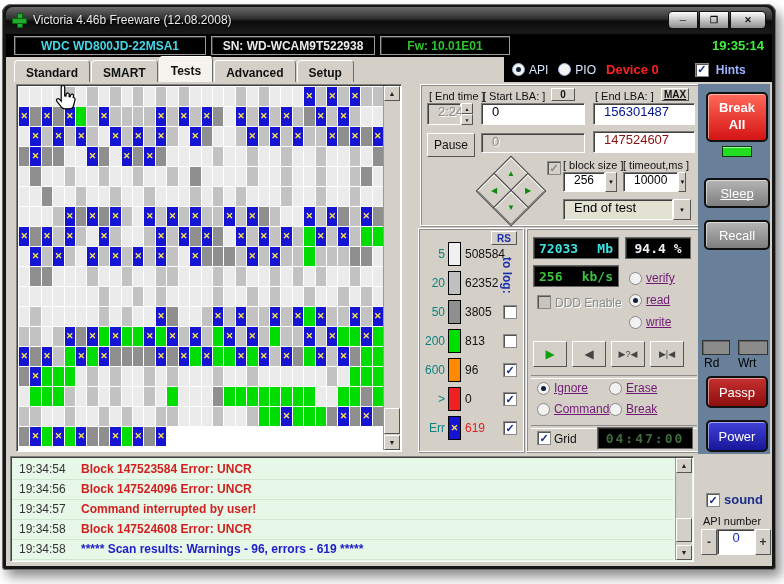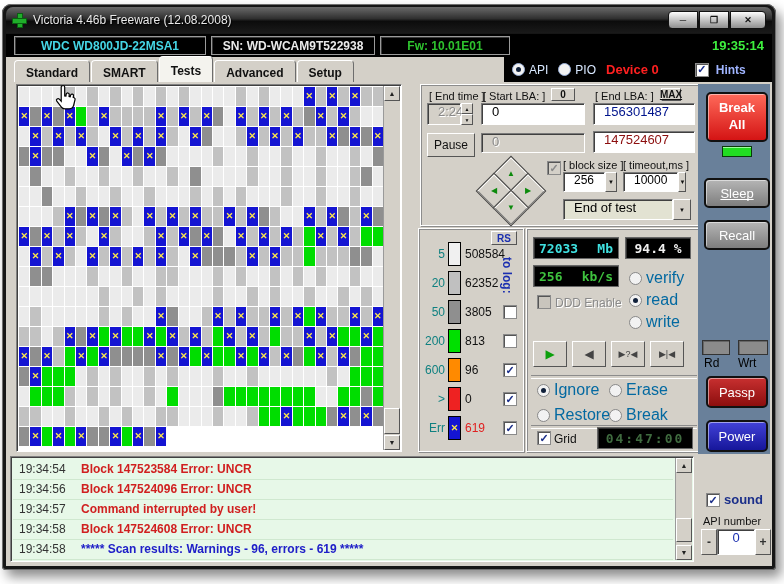--- a/index.html
+++ b/index.html
@@ -96,21 +96,21 @@
                 color:#ffe94a;line-height:1;}
   .legend-val{font-size:12px;color:#111;}
   .tolog{position:absolute;right:9px;top:28px;color:#1b2fb0;font-weight:bold;font-size:12px;
          writing-mode:vertical-rl;}
 
   
   .monitor{left:520px;top:146px;width:176px;height:224px;background:#d4d0c8;box-sizing:border-box;}
   .lcd{background:#000;border:1px solid #666;box-shadow:inset 1px 1px 0 #333;display:flex;
        align-items:center;padding:0 5px;box-sizing:border-box;
        font-family:"DejaVu Sans Mono",monospace;font-weight:bold;font-size:13px;}
-  .radio-lbl{font-size:16px;color:#0369a1;margin-left:4px;}
+  .radio-lbl{font-size:12px;color:#701a75;margin-left:4px;text-decoration:underline;}
   .transport-btn{width:34px;height:26px;background:#d4d0c8;border:1px solid;border-color:#fff #555 #555 #fff;
                  display:flex;align-items:center;justify-content:center;font-size:12px;box-sizing:border-box;}
   .hline{position:absolute;left:4px;right:4px;height:2px;border-top:1px solid #8c8c8c;border-bottom:1px solid #fff;}
 
   
   .slate{left:698px;top:84px;width:72px;height:404px;background:#69809a;}
   .bigbtn{position:absolute;display:flex;align-items:center;justify-content:center;text-align:center;
           color:#fff;font-size:13px;border:2px solid #111;border-radius:5px;
           box-shadow:inset 1px 1px 0 rgba(255,255,255,.5);}
   .btn-breakall{background:linear-gradient(#ff6a5a,#d41414);line-height:1.3;font-weight:bold;}
@@ -758,21 +758,21 @@
       <div class="abs spin" style="left:40px;top:18px;height:22px;">
         <span class="btn">▲</span>
         <span class="btn">▼</span>
       </div>
 
       <span class="abs minilabel" style="left:62px;top:5px;">[ Start LBA: ]</span>
       <div class="abs btn tiny" style="left:130px;top:3px;width:24px;height:13px;">0</div>
       <div class="abs inputbox" style="left:60px;top:18px;width:104px;height:22px;">0</div>
 
       <span class="abs minilabel" style="left:174px;top:5px;">[ End LBA: ]</span>
-      <div class="abs btn tiny" style="left:240px;top:3px;width:20px;height:13px;text-decoration:underline;">MAX</div>
+      <div class="abs btn tiny" style="left:240px;top:3px;width:28px;height:13px;text-decoration:underline;">MAX</div>
       <div class="abs inputbox" style="left:172px;top:18px;width:102px;height:22px;color:#00148c;">156301487</div>
 
       <div class="abs btn" style="left:6px;top:48px;width:48px;height:24px;">Pause</div>
       <div class="abs inputbox" style="left:60px;top:48px;width:104px;height:20px;background:#d4d0c8;">
         <span class="disabled-text">0</span>
       </div>
       <div class="abs inputbox" style="left:172px;top:46px;width:102px;height:22px;color:#8c0e0e;">147524607</div>
 
 
       <div class="abs" style="left:58px;top:74px;width:64px;height:64px;">
@@ -893,21 +893,21 @@
           <div style="display: flex; align-items: center;">
             <span class="radio sel" style="border-color: rgb(136, 136, 136);"></span>
             <span class="radio-lbl">Ignore</span>
           </div>
           <div style="display: flex; align-items: center;">
             <span class="radio" style="border-color: rgb(136, 136, 136);"></span>
             <span class="radio-lbl">Erase</span>
           </div>
           <div style="display: flex; align-items: center;">
             <span class="radio" style="border-color: rgb(136, 136, 136);"></span>
-            <span class="radio-lbl">Restore</span>
+            <span class="radio-lbl">Command</span>
           </div>
           <div style="display: flex; align-items: center;">
             <span class="radio" style="border-color: rgb(136, 136, 136);"></span>
             <span class="radio-lbl">Break</span>
           </div>
         </div>
 
       <div class="hline" style="top:196px;"></div>
       <span class="abs checkbox" style="left:10px;top:202px;">✓</span>
       <span class="abs minilabel" style="left:27px;top:203px;font-size:12px;">Grid</span>

